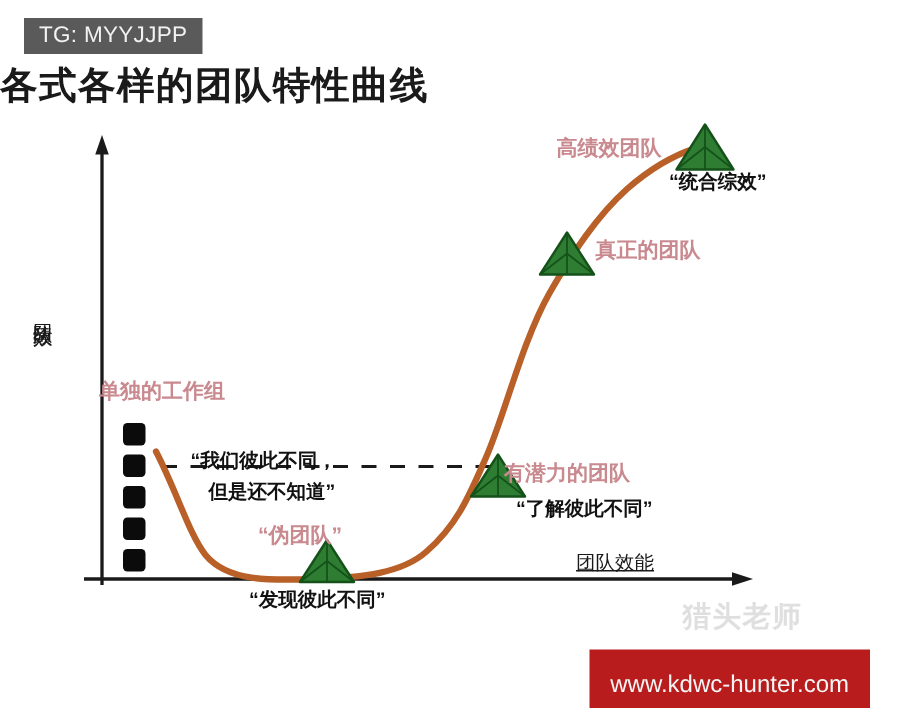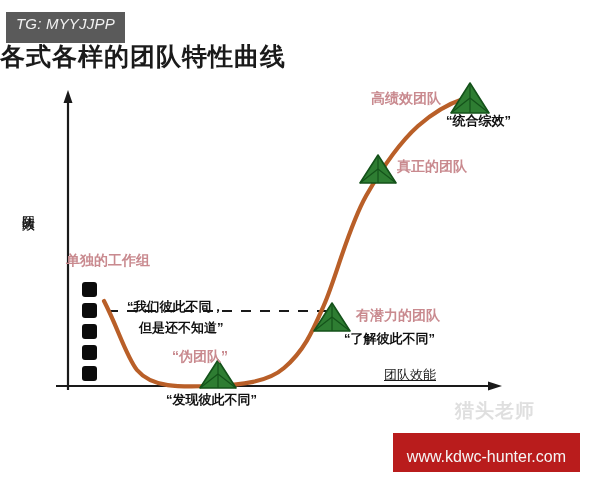--- a/index.html
+++ b/index.html
@@ -14,30 +14,29 @@
     position: relative;
     width: 600px;
     height: 480px;
     background: #ffffff;
     overflow: hidden;
   }
 
   
   #tg-tag {
     position: absolute;
-    left: 6px;
+    left: 16px;
     top: 12px;
     background: #5a5a5a;
     color: #f2f2f2;
     font-size: 15px;
     letter-spacing: 0.2px;
-    padding: 4px 10px 12px 10px;
+    padding: 4px 10px 5px 10px;
     line-height: 1;
     white-space: nowrap;
-    font-style: italic;
   }
 
   
   #site-bar {
     position: absolute;
     right: 20px;
     bottom: 8px;
     background: #b91c1c;
     color: #f5f5f5;
     font-size: 16px;
@@ -196,21 +195,21 @@
   <div id="chart-title">各式各样的团队特性曲线</div>
 
   <div id="y-axis-label">团队绩效</div>
   <div class="lbl lbl-axis" style="left:384px; top:367px;">团队效能</div>
 
   <div class="lbl lbl-stage" style="left:66px; top:252px;">单独的工作组</div>
 
   <div class="lbl lbl-stage" style="left:172px; top:348px;">“伪团队”</div>
   <div class="lbl lbl-quote" style="left:166px; top:392px;">“发现彼此不同”</div>
 
-  <div class="lbl lbl-stage" style="left:356px; top:307px;text-align:right;">有潜力的团队</div>
+  <div class="lbl lbl-stage" style="left:336px; top:307px;text-align:right;">有潜力的团队</div>
   <div class="lbl lbl-stage" style="left:397px; top:158px;">真正的团队</div>
 
   <div class="lbl lbl-quote" style="left:344px; top:331px;">“了解彼此不同”</div>
 
   <div class="lbl lbl-stage" style="left:371px; top:90px;">高绩效团队</div>
   <div class="lbl lbl-quote" style="left:446px; top:113px;">“统合综效”</div>
 
   <div class="lbl lbl-quote" style="left:127px; top:299px;">“我们彼此不同，</div>
   <div class="lbl lbl-quote" style="left:139px; top:320px;">但是还不知道”</div>
 

